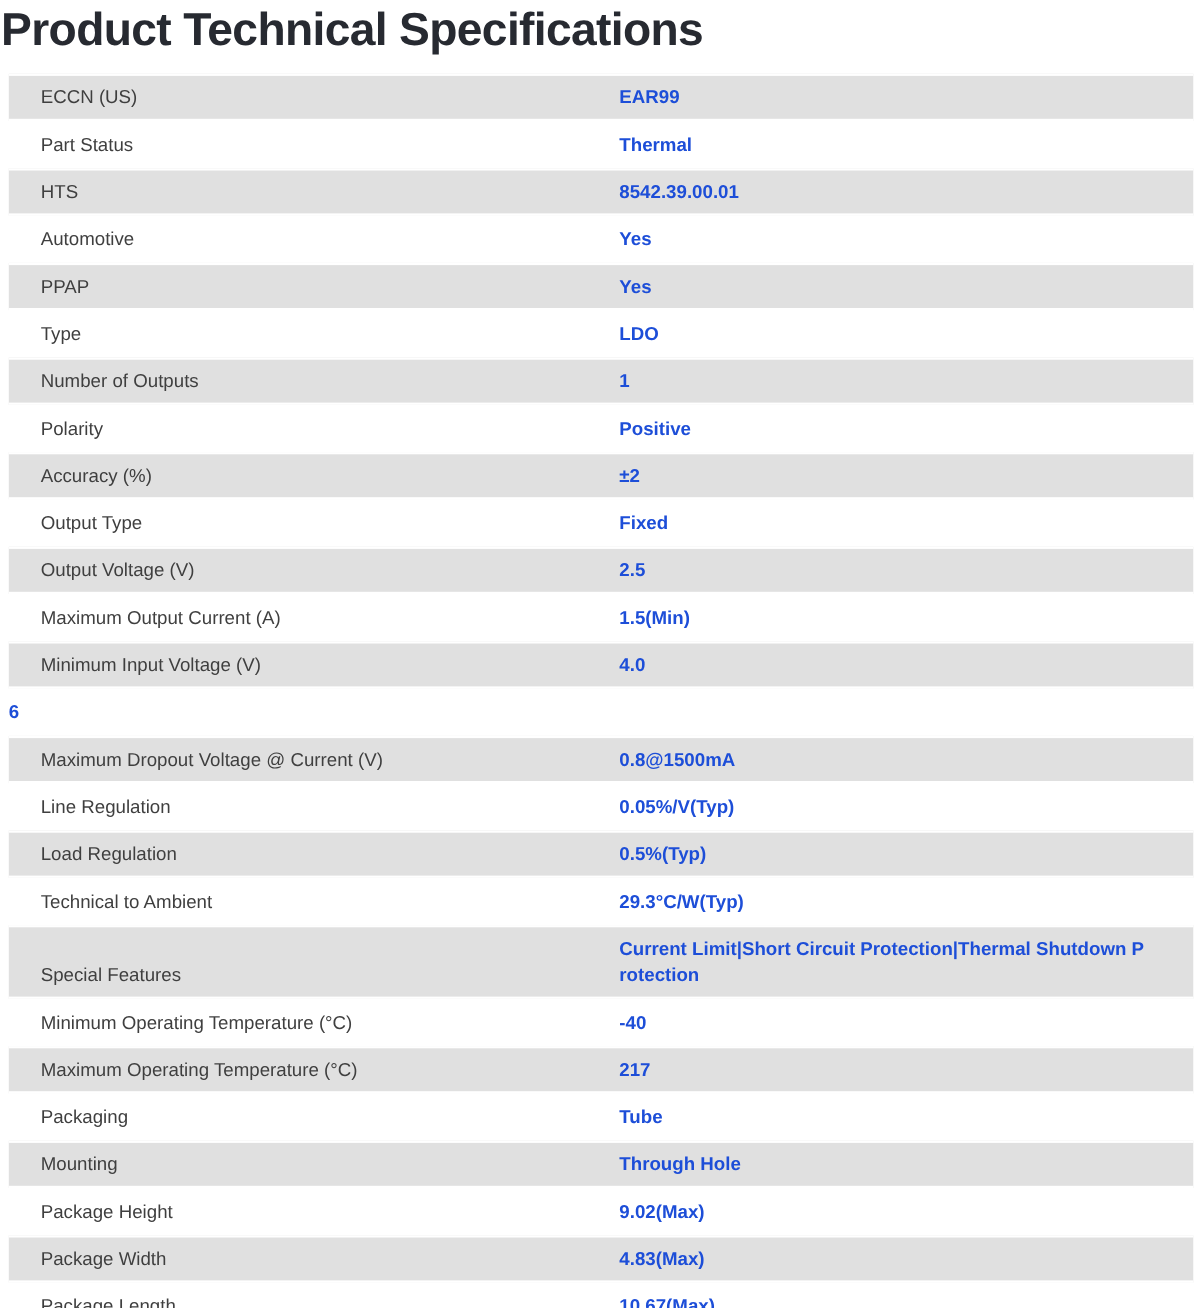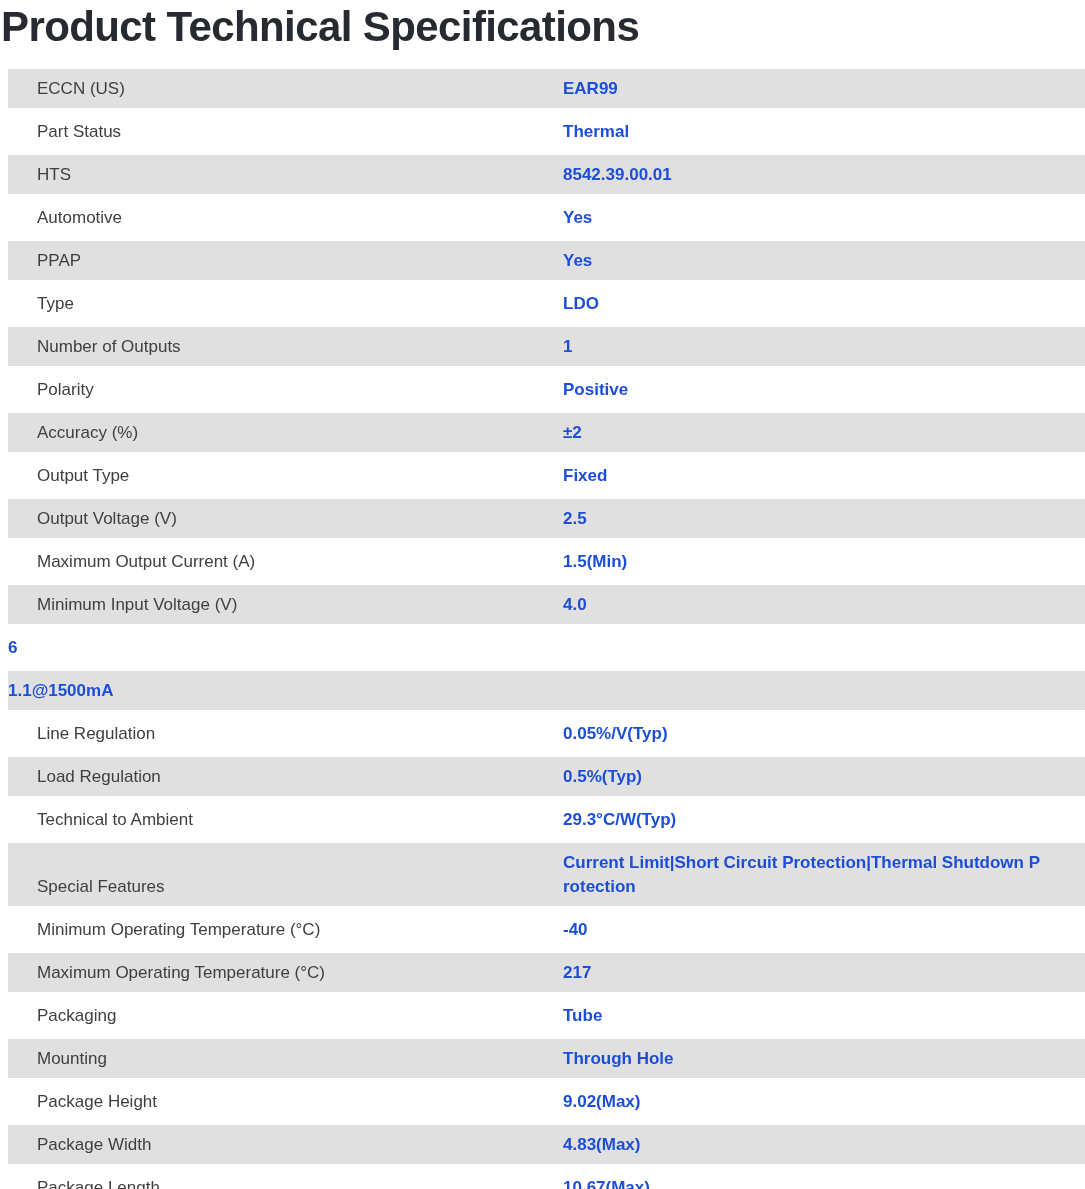--- a/index.html
+++ b/index.html
@@ -127,21 +127,22 @@
   <div class="spec-row shaded">
     <div class="spec-label">Minimum Input Voltage (V)</div>
     <div class="spec-value">4.0</div>
   </div>
 
   <div class="spec-row">
     <div class="spec-value">6</div>
   </div>
 
   <div class="spec-row shaded">
-    <div class="spec-value">1.1@1500mA</div>
+    <div class="spec-label">Maximum Dropout Voltage @ Current (V)</div>
+    <div class="spec-value">0.8@1500mA</div>
   </div>
 
   <div class="spec-row">
     <div class="spec-label">Line Regulation</div>
     <div class="spec-value">0.05%/V(Typ)</div>
   </div>
 
   <div class="spec-row shaded">
     <div class="spec-label">Load Regulation</div>
     <div class="spec-value">0.5%(Typ)</div>

